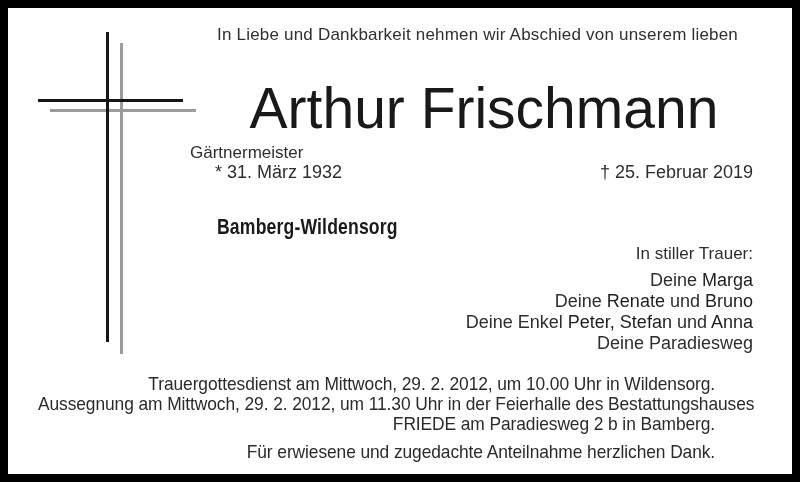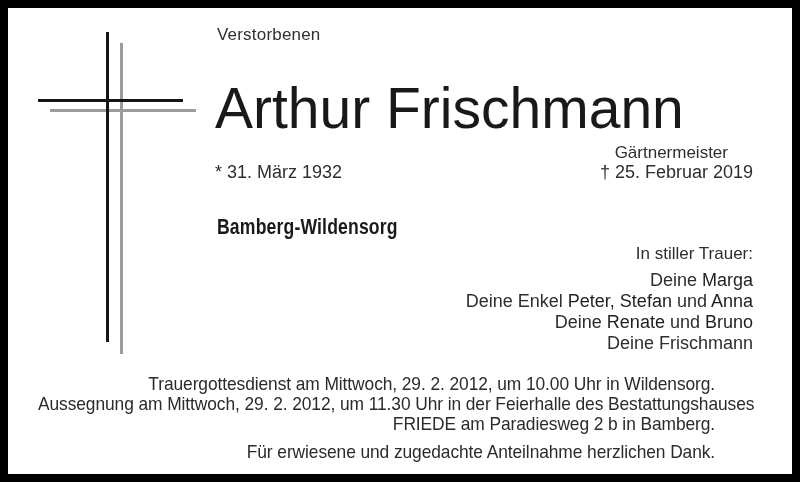--- a/index.html
+++ b/index.html
@@ -22,28 +22,28 @@
   .cross-v-main   { left: 106px; top: 32px;  width: 3px;  height: 310px; background: #161616; }
   .cross-h-main   { left: 38px;  top: 99px;  width: 145px; height: 3px;  background: #161616; }
 
   .intro {
     left: 217px; top: 24px; width: 560px;
     font-size: 17px; line-height: 22px; color: #303030; letter-spacing: 0.2px;
   }
 
   .name {
     left: 215px; top: 75px; width: 538px;
-    margin: 0; text-align: left;
+    margin: 0; text-align: center;
     font-size: 57px; font-weight: 400; color: #191919;
     letter-spacing: 0px; white-space: nowrap;
   }
 
   .profession {
     left: 190px; top: 143px; width: 538px;
-    text-align: right; font-size: 17px; line-height: 20px; color: #2e2e2e;
+    text-align: left; font-size: 17px; line-height: 20px; color: #2e2e2e;
   }
 
   .dates {
     left: 215px; top: 161px; width: 538px;
     display: flex; justify-content: space-between;
     font-size: 18px; line-height: 22px; color: #2e2e2e; text-align: center;
   }
 
   .residence {
     left: 217px; top: 214px;
@@ -72,40 +72,40 @@
 <div class="sheet">
 
   <div class="abs">
     <div class="cross-part cross-v-shadow"></div>
     <div class="cross-part cross-h-shadow"></div>
     <div class="cross-part cross-v-main"></div>
     <div class="cross-part cross-h-main"></div>
   </div>
 
   <div class="abs intro">
-    <div>Verstorbenen</div>
+    <div>In Liebe und Dankbarkeit nehmen wir Abschied von unserem lieben</div>
   </div>
 
   <h1 class="abs name">Arthur Frischmann</h1>
 
   <div class="abs profession">Gärtnermeister</div>
 
   <div class="abs dates">
     <span>* 31. März 1932</span>
     <span>† 25. Februar 2019</span>
   </div>
 
   <div class="abs residence">Bamberg-Wildensorg</div>
 
   <div class="abs mourning">
     <div class="m-head">In stiller Trauer:</div>
     <div class="m-line"><span>Deine </span><span class="b">Marga</span></div>
+    <div class="m-line"><span>Deine </span><span class="b">Renate</span><span> und </span><span class="b">Bruno</span></div>
     <div class="m-line"><span>Deine Enkel </span><span class="b">Peter, Stefan</span><span> und </span><span class="b">Anna</span></div>
-    <div class="m-line"><span>Deine </span><span class="b">Renate</span><span> und </span><span class="b">Bruno</span></div>
-    <div class="m-line"><span>Deine Frischmann</span></div>
+    <div class="m-line"><span>Deine Paradiesweg</span></div>
   </div>
 
   <div class="abs services">
     <p>Trauergottesdienst am Mittwoch, 29. 2. 2012, um 10.00 Uhr in Wildensorg.</p>
     <p><span>Aussegnung am Mittwoch, 29. 2. 2012, um 11.30 Uhr in der Feierhalle des Bestattungshauses</span><br><span>FRIEDE am Paradiesweg 2 b in Bamberg.</span></p>
     <p class="thanks">Für erwiesene und zugedachte Anteilnahme herzlichen Dank.</p>
   </div>
 
 </div>
 

